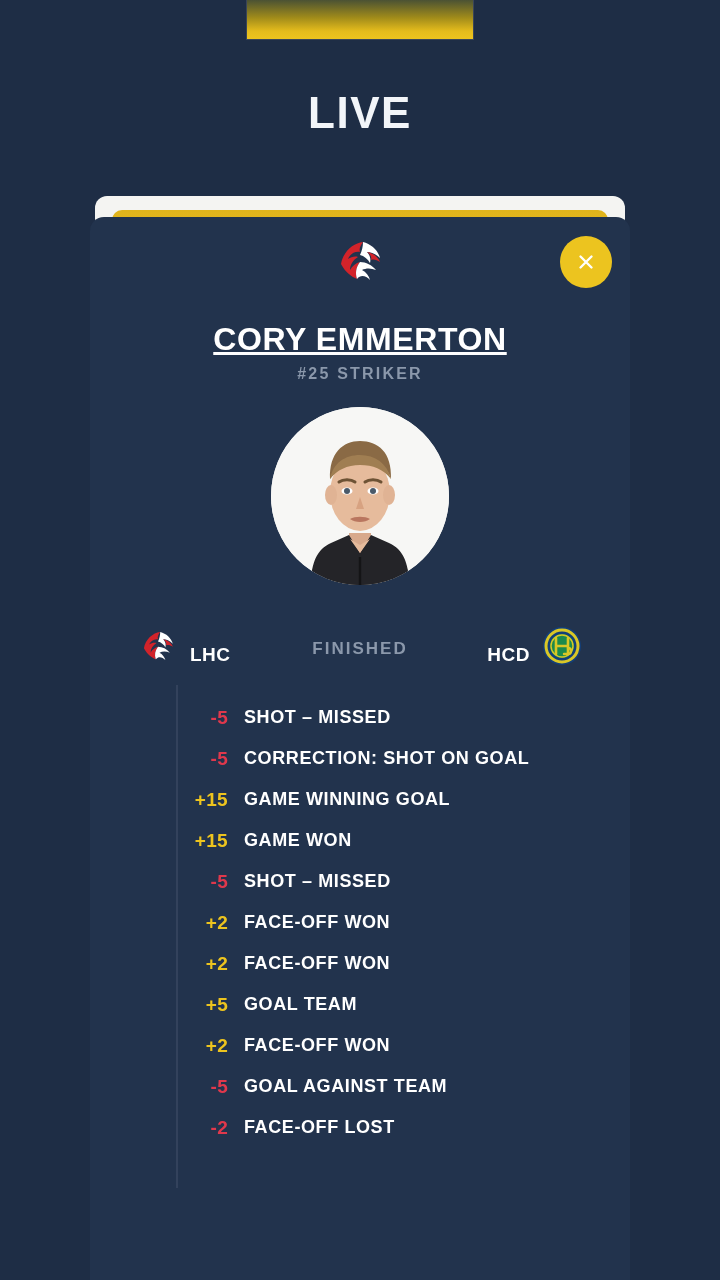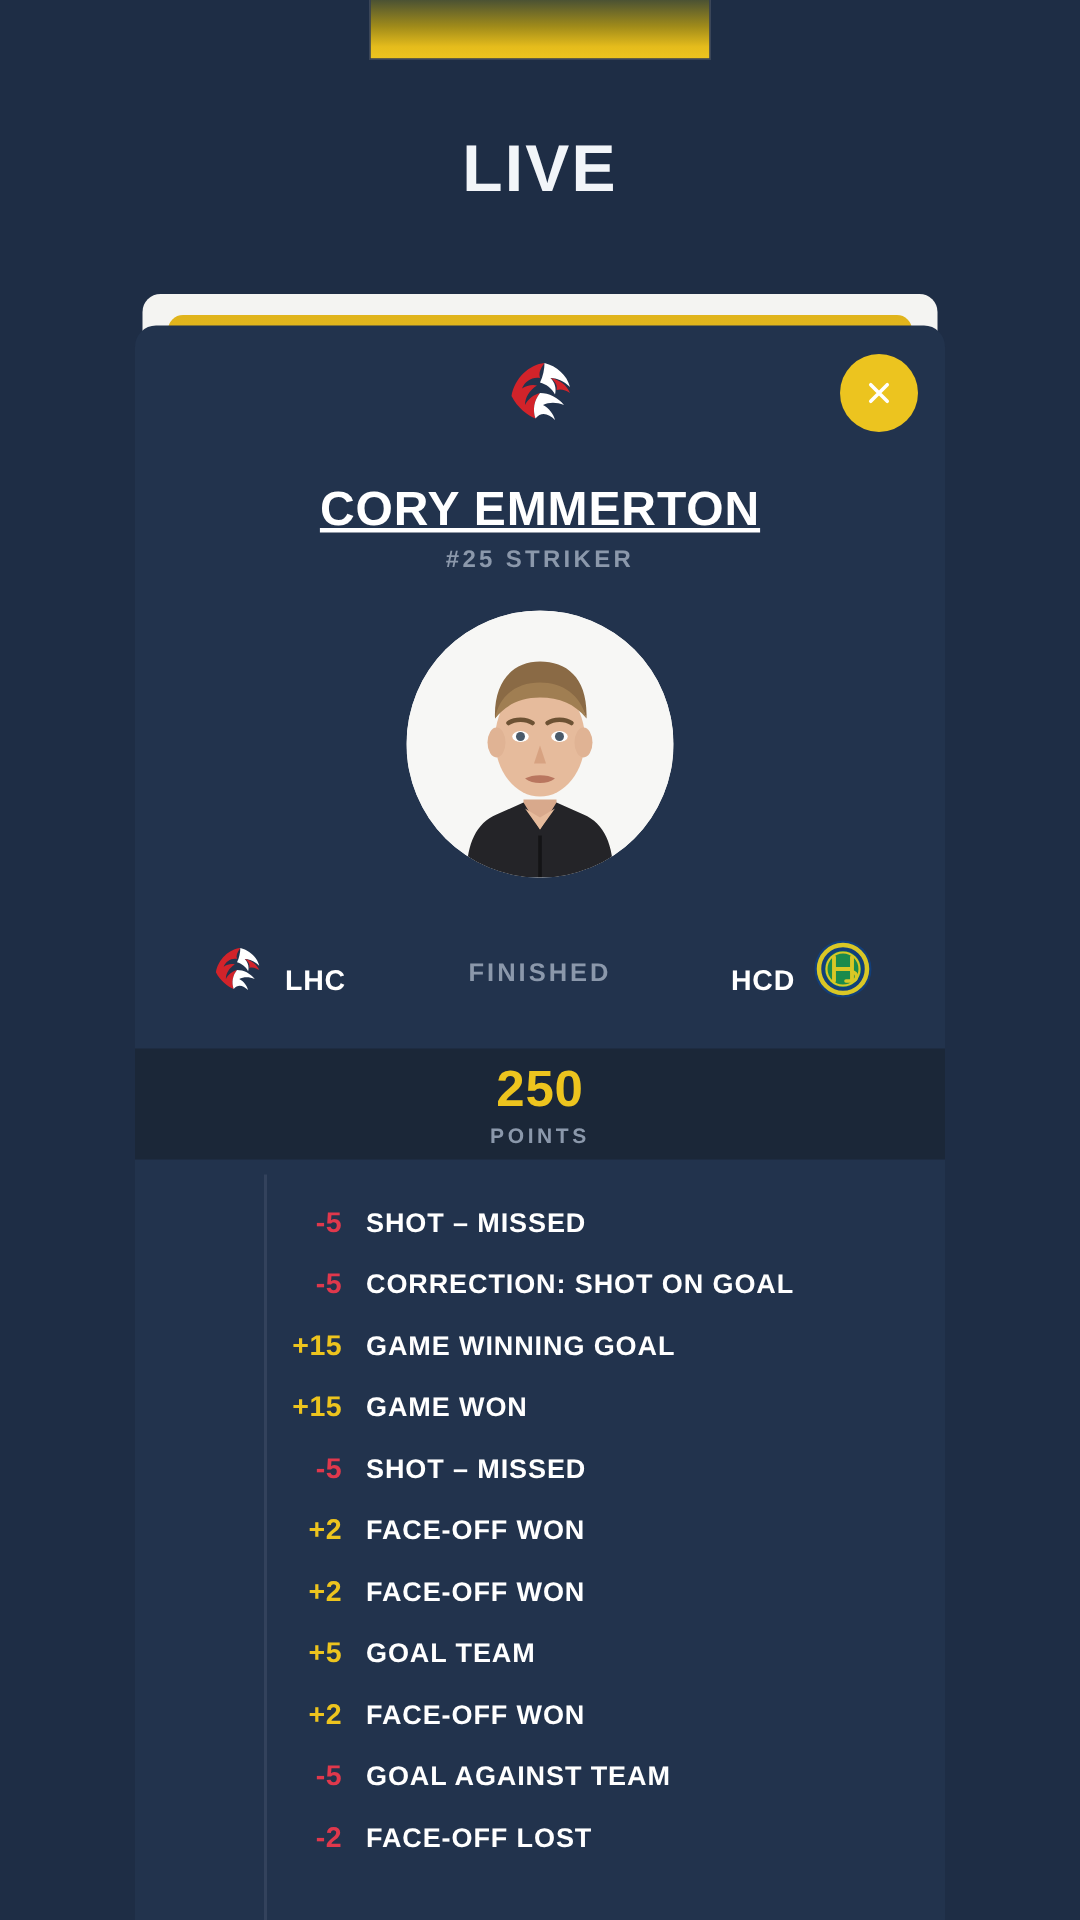--- a/index.html
+++ b/index.html
@@ -201,24 +201,20 @@
               <circle cx="20" cy="20" r="16" fill="none" stroke="#d9c726" stroke-width="3"></circle>
               <circle cx="20" cy="20" r="12" fill="#1b8a4c"></circle>
               <circle cx="20" cy="20" r="11" fill="none" stroke="#d9c726" stroke-width="1.4"></circle>
               <path d="M14 12 v16 M26 12 v16 M14 20 h12" stroke="#d9c726" stroke-width="2.6" fill="none" stroke-linecap="round"></path>
               <path d="M26 22 c4 0 4 6 0 6 h-4" stroke="#d9c726" stroke-width="2.4" fill="none" stroke-linecap="round"></path>
             </svg>
           </span>
         </div>
       </div>
 
-      <div class="points-band">
-        <div class="points-value">250</div>
-        <div class="points-label">POINTS</div>
-      </div>
 
       <div class="events" id="events-list">
         <div class="timeline-line"></div>
       <div class="event-row">
             <div class="event-delta neg">-5</div>
             <div class="event-label">SHOT – MISSED</div>
           </div>
           <div class="event-row">
             <div class="event-delta neg">-5</div>
             <div class="event-label">CORRECTION: SHOT ON GOAL</div>

